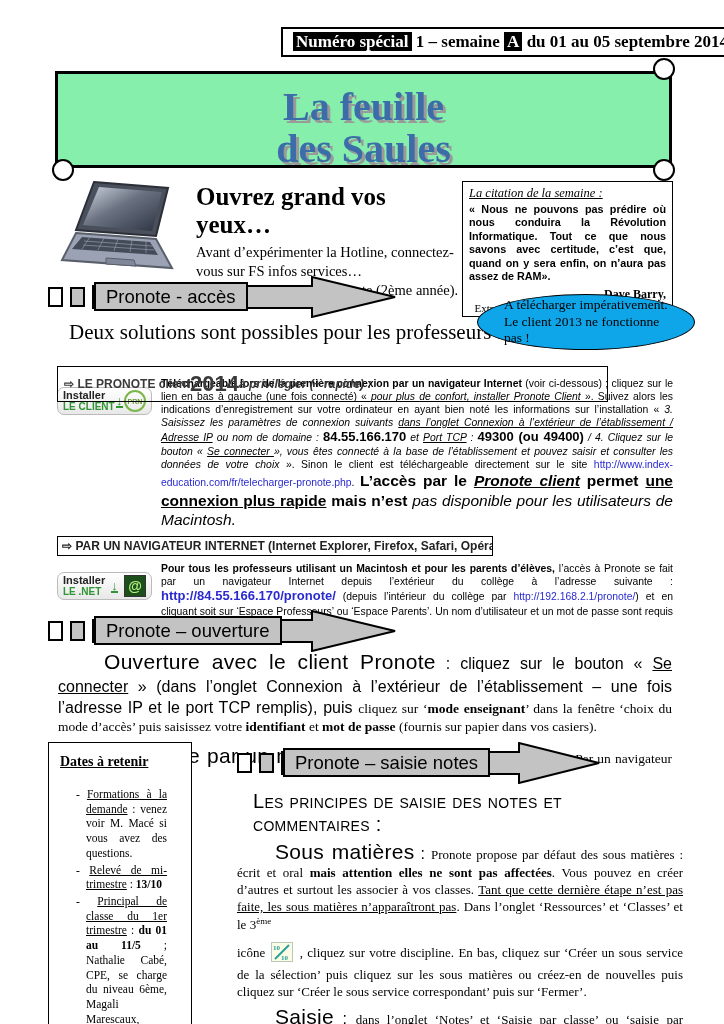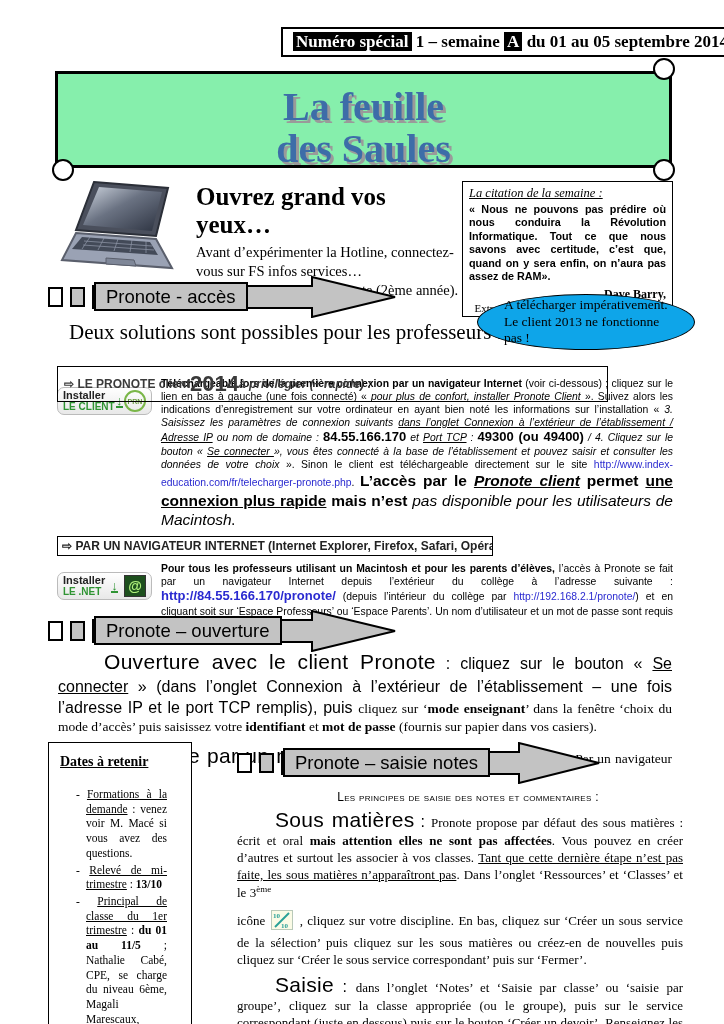--- a/index.html
+++ b/index.html
@@ -91,21 +91,21 @@
   .dates-box{position:absolute;left:48px;top:742px;width:144px;min-height:252px;border:1.5px solid #000;
         box-sizing:border-box;padding:10px 8px 16px 11px;font-family:"Liberation Serif",serif;
         font-size:11.5px;line-height:1.28;background:#fff;}
   .dates-title{font-weight:700;text-decoration:underline;font-size:14px;margin-bottom:10px;}
   .dates-box ul{margin:16px;padding:0;list-style:none;}
   .dates-box li{margin:0 0 2px 0;padding-left:10px;text-indent:-10px;text-align:justify;}
   .dates-box li::before{content:"- ";}
   .dates-curl{position:absolute;right:0px;bottom:0px;}
 
   .saisie-col{position:absolute;left:237px;top:742px;width:446px;}
-  .principes{font-size:12px;font-variant:small-caps;margin:6px 0 2px 16px;letter-spacing:.3px;text-align:center;}
+  .principes{font-size:20px;font-variant:small-caps;margin:6px 0 2px 16px;letter-spacing:.3px;}
   .saisie-col p.body{margin:2px 0 0 0;font-family:"Liberation Serif",serif;font-size:13px;line-height:1.3;
         text-align:justify;text-indent:38px;}
   .saisie-col p.noindent{text-indent:0;margin-top:8px;}
   .note-icon{display:inline-block;vertical-align:-5px;margin:0 2px;}
 </style>
 </head>
 <body>
 
 <div id="page">
 

